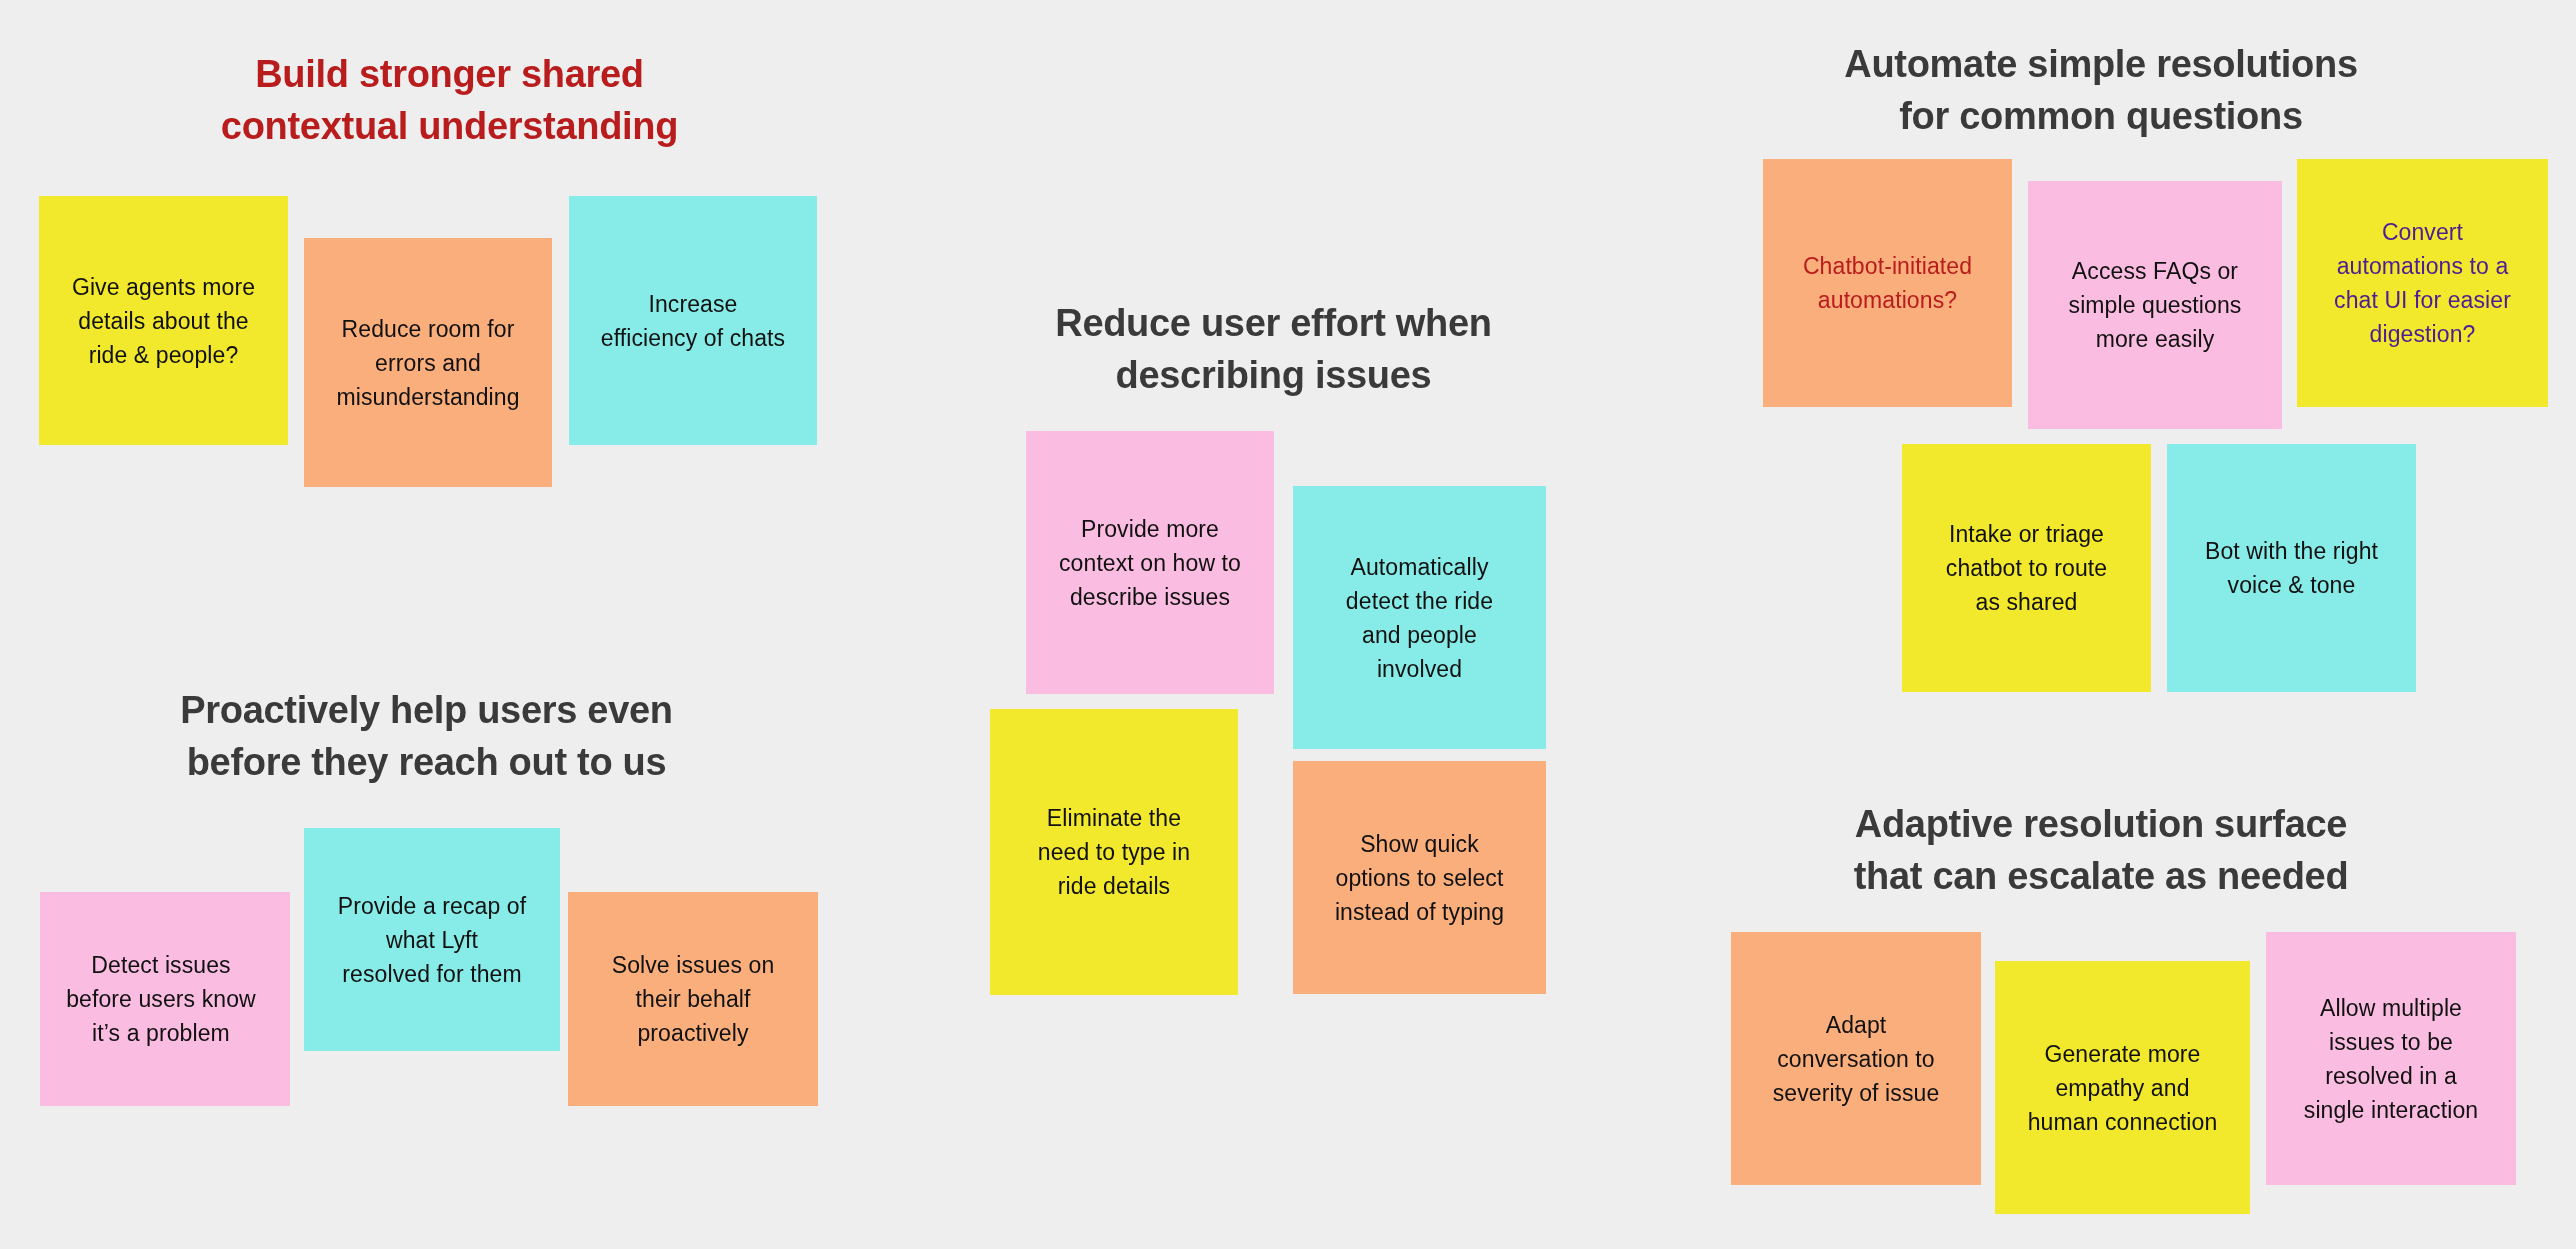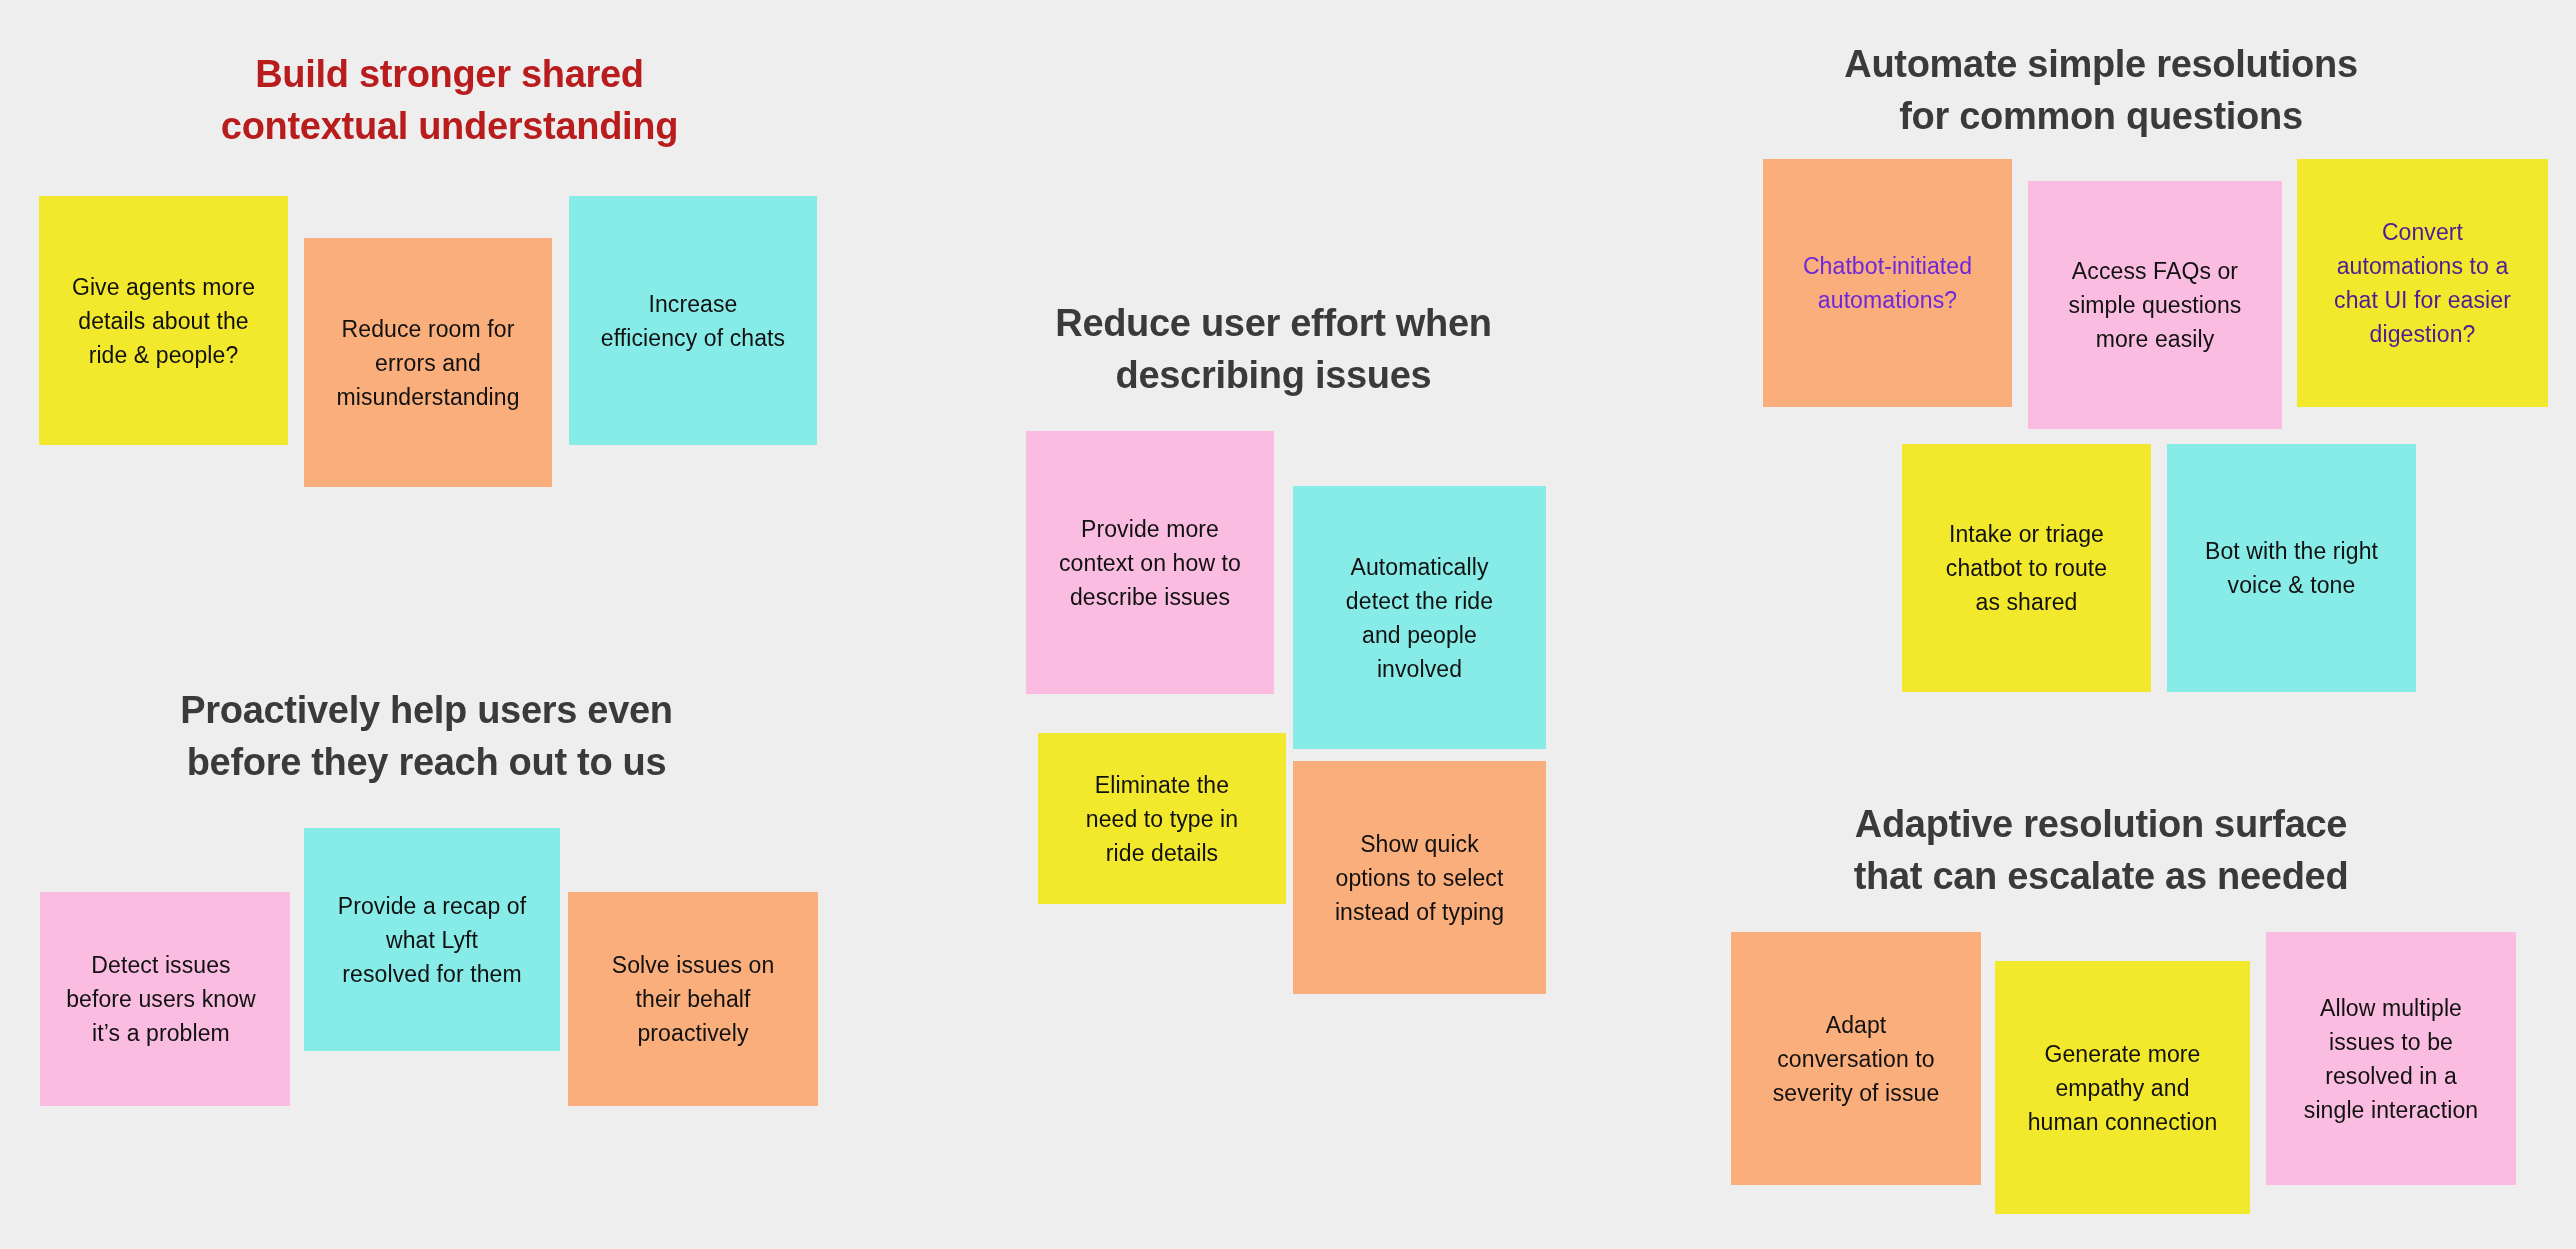--- a/index.html
+++ b/index.html
@@ -105,36 +105,36 @@
         <span class="note-text" style="color: rgb(17, 17, 17);">Provide more
 context on how to
 describe issues</span>
       </div>
       <div class="note c-teal" style="left: 1293px; top: 486px; width: 253px; height: 263px; background: rgb(135, 236, 231);">
         <span class="note-text" style="color: rgb(17, 17, 17);">Automatically
 detect the ride
 and people
 involved</span>
       </div>
-      <div class="note c-yellow" style="left: 1038px; top: 709px; width: 248px; height: 171px; background: rgb(242, 232, 44); margin-top: 24px;">
+      <div class="note c-yellow" style="left: 990px; top: 709px; width: 248px; height: 286px; background: rgb(242, 232, 44);">
         <span class="note-text" style="color: rgb(17, 17, 17);">Eliminate the
 need to type in
 ride details</span>
       </div>
       <div class="note c-orange" style="left: 1293px; top: 761px; width: 253px; height: 233px; background: rgb(249, 174, 124);">
         <span class="note-text" style="color: rgb(17, 17, 17);">Show quick
 options to select
 instead of typing</span>
       </div>
     </div>
     <div class="cluster" style="left: 0px; top: 0px;">
       <div class="cluster-title" style="left: 1774px; top: 38px; width: 654px; color: rgb(58, 58, 58);">Automate simple resolutions
 for common questions</div>
       <div class="note c-orange" style="left: 1763px; top: 159px; width: 249px; height: 248px; background: rgb(249, 174, 124);">
-        <span class="note-text" style="color: #6d28d9;">Chatbot-initiated
+        <span class="note-text" style="color: #b91c1c;">Chatbot-initiated
 automations?</span>
       </div>
       <div class="note c-pink" style="left: 2028px; top: 181px; width: 254px; height: 248px; background: rgb(250, 188, 224);">
         <span class="note-text" style="color: rgb(17, 17, 17);">Access FAQs or
 simple questions
 more easily</span>
       </div>
       <div class="note c-yellow" style="left: 2297px; top: 159px; width: 251px; height: 248px; background: rgb(242, 232, 44);">
         <span class="note-text" style="color: #4c1d95;">Convert
 automations to a

